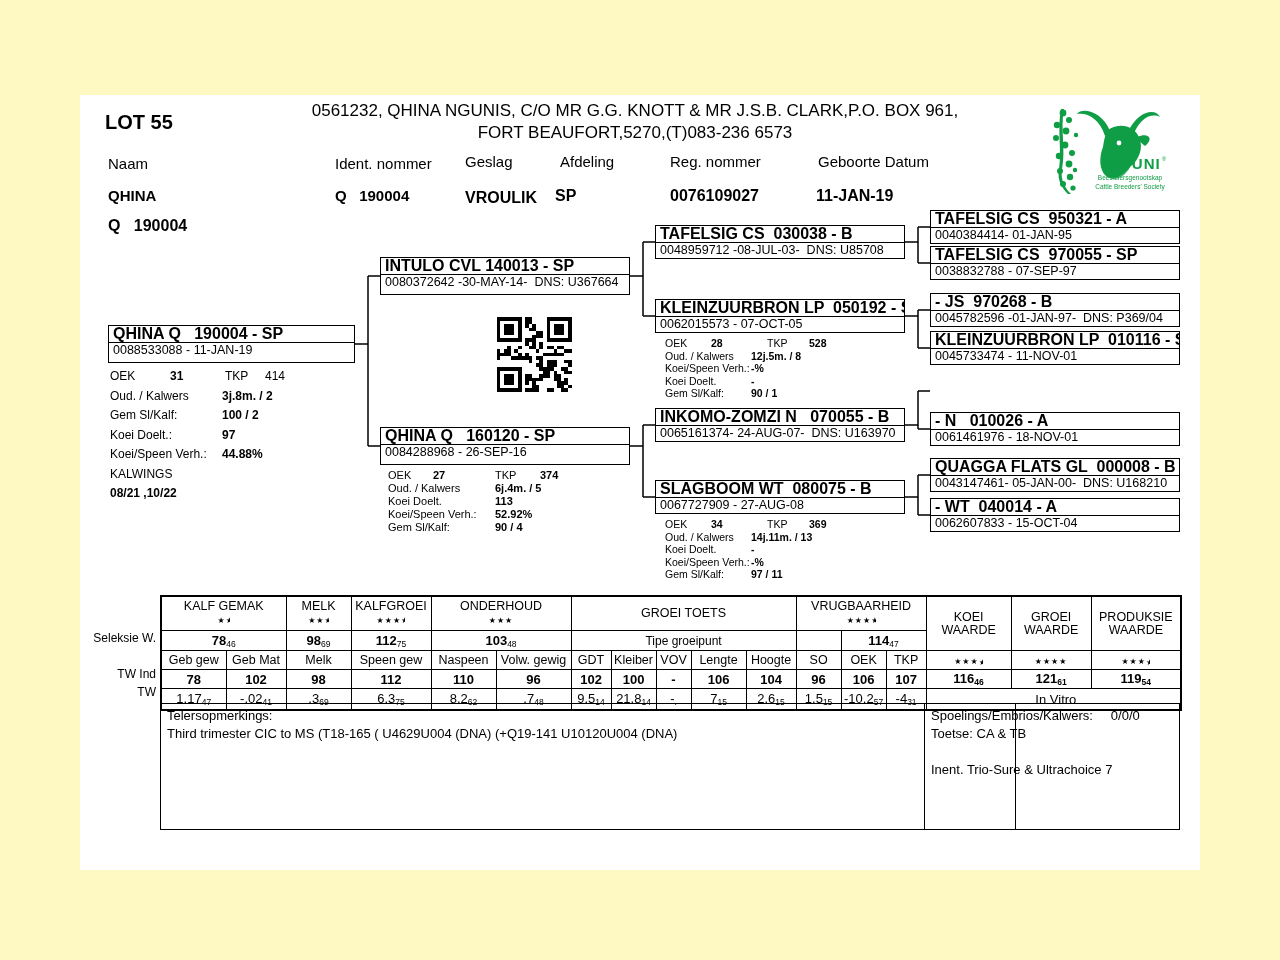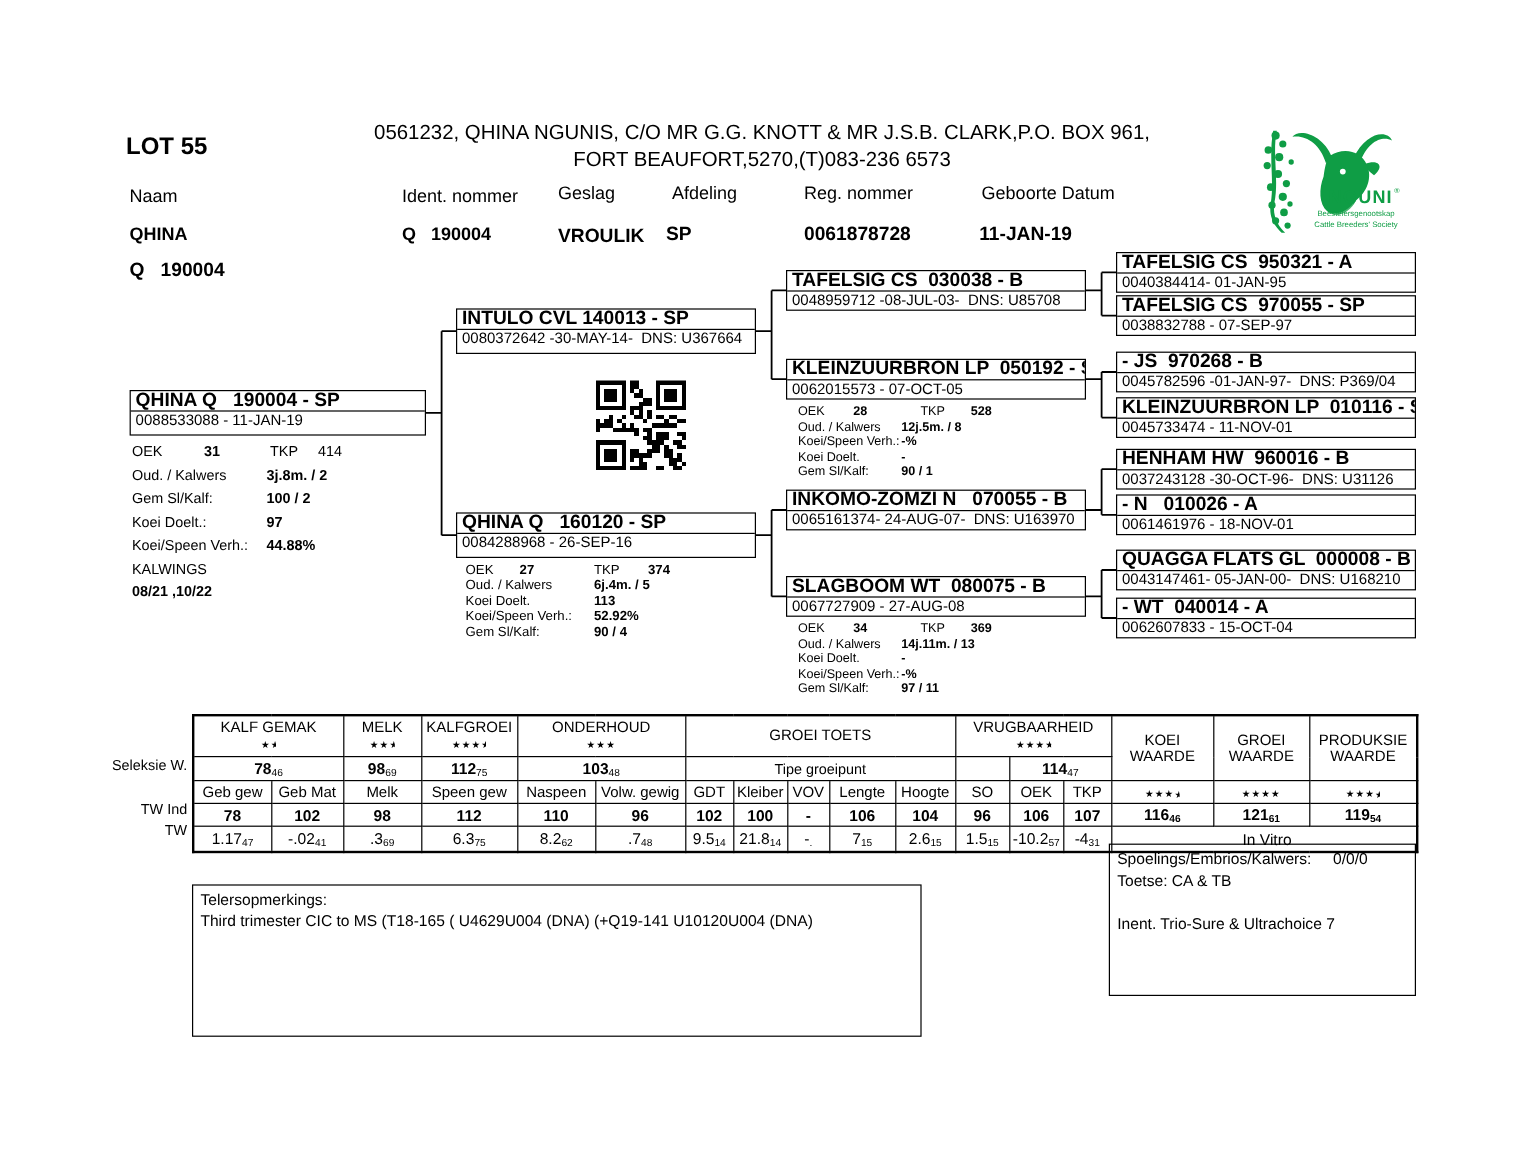--- a/index.html
+++ b/index.html
@@ -1,16 +1,16 @@
 <!DOCTYPE html>
 <html><head>
 <meta charset="utf-8">
 <style>
   html,body{margin:0;padding:0;background:#3a3a3a;}
-  .stage{position:relative;width:1280px;height:960px;background:#ffffff;overflow:hidden;
+  .stage{position:relative;width:1280px;height:960px;background:#fef9c3;overflow:hidden;
          font-family:"Liberation Sans",sans-serif;color:#000;}
   .page{position:absolute;left:80px;top:95px;width:1120px;height:775px;background:#fff;}
   .abs{position:absolute;}
   .pre{white-space:pre;}
   .b{font-weight:bold;}
 
   
   .lot{left:25px;top:16px;font-size:20px;font-weight:bold;}
   .hdr-center{left:150px;top:5px;width:810px;text-align:center;font-size:17px;line-height:22px;}
   .flabel{font-size:15px;}
@@ -54,21 +54,21 @@
   .selv{font-weight:bold;font-size:13px;}
   .sub{font-size:8.5px;vertical-align:-2px;padding-left:0;}
   .stars .st{font-size:8px;letter-spacing:1px;}
   .stars .half{display:inline-block;width:0.55em;overflow:hidden;vertical-align:bottom;}
   .wa{line-height:14px;font-size:12.5px;}
   .invitro{text-align:left;padding-left:5px !important;font-size:13px;}
   .rowlab{font-size:12px;text-align:right;width:76px;}
 
   
   .rembox{position:absolute;border:1.5px solid #000;box-sizing:border-box;font-size:13px;line-height:18px;}
-  .remleft{left:80px;top:642px;width:608px;height:127px;padding:3px 6px;}
+  .remleft{left:80px;top:608px;width:856px;height:127px;padding:3px 6px;}
   .remright{left:844px;top:608px;width:256px;height:127px;padding:3px 6px;}
   .spacer18{height:18px;}
 
   
   .logo{left:962px;top:8px;width:132px;height:92px;}
 </style>
 </head>
 <body>
 
 <div class="stage">
@@ -115,21 +115,21 @@
   <div class="abs flabel" style="left:255px;top:60px">Ident. nommer</div>
   <div class="abs flabel" style="left:385px;top:58px">Geslag</div>
   <div class="abs flabel" style="left:480px;top:58px">Afdeling</div>
   <div class="abs flabel" style="left:590px;top:58px">Reg. nommer</div>
   <div class="abs flabel" style="left:738px;top:58px">Geboorte Datum</div>
 
   <div class="abs fvalue" style="left:28px;top:92px">QHINA</div>
   <div class="abs fvalue pre" style="left:255px;top:92px">Q   190004</div>
   <div class="abs fvalue2" style="left:385px;top:94px">VROULIK</div>
   <div class="abs fvalue2" style="left:475px;top:92px">SP</div>
-  <div class="abs fvalue2" style="left:590px;top:92px">0061878728</div>
+  <div class="abs fvalue2" style="left:590px;top:92px">0076109027</div>
   <div class="abs fvalue2" style="left:736px;top:92px">11-JAN-19</div>
   <div class="abs fvalue2 pre" style="left:28px;top:122px">Q   190004</div>
 
   <svg class="abs conn">
     <path d="M275,249 H288 M288,181 V351 M288,181 H300 M288,351 H300
              M550,181 H563 M563,147 V221 M563,147 H575 M563,221 H575
              M550,351 H563 M563,330 V402 M563,330 H575 M563,402 H575
              M825,147 H838 M838,132 V168 M838,132 H850 M838,168 H850
              M825,221 H838 M838,215 V253 M838,215 H850 M838,253 H850
              M825,330 H838 M838,296 V334 M838,296 H850 M838,334 H850
@@ -410,24 +410,20 @@
     <div class="bid">0038832788 - 07-SEP-97</div>
   </div>
   <div class="pbox" style="left:850px;top:198px;width:250px;height:34px">
     <div class="bt">- JS  970268 - B</div>
     <div class="bid">0045782596 -01-JAN-97-  DNS: P369/04</div>
   </div>
   <div class="pbox" style="left:850px;top:236px;width:250px;height:34px">
     <div class="bt">KLEINZUURBRON LP  010116 - SP</div>
     <div class="bid">0045733474 - 11-NOV-01</div>
   </div>
-  <div class="pbox" style="left:850px;top:279px;width:250px;height:34px">
-    <div class="bt">HENHAM HW  960016 - B</div>
-    <div class="bid">0037243128 -30-OCT-96-  DNS: U31126</div>
-  </div>
   <div class="pbox" style="left:850px;top:317px;width:250px;height:34px">
     <div class="bt">- N   010026 - A</div>
     <div class="bid">0061461976 - 18-NOV-01</div>
   </div>
   <div class="pbox" style="left:850px;top:363px;width:250px;height:34px">
     <div class="bt">QUAGGA FLATS GL  000008 - B</div>
     <div class="bid">0043147461- 05-JAN-00-  DNS: U168210</div>
   </div>
   <div class="pbox" style="left:850px;top:403px;width:250px;height:34px">
     <div class="bt">- WT  040014 - A</div>

